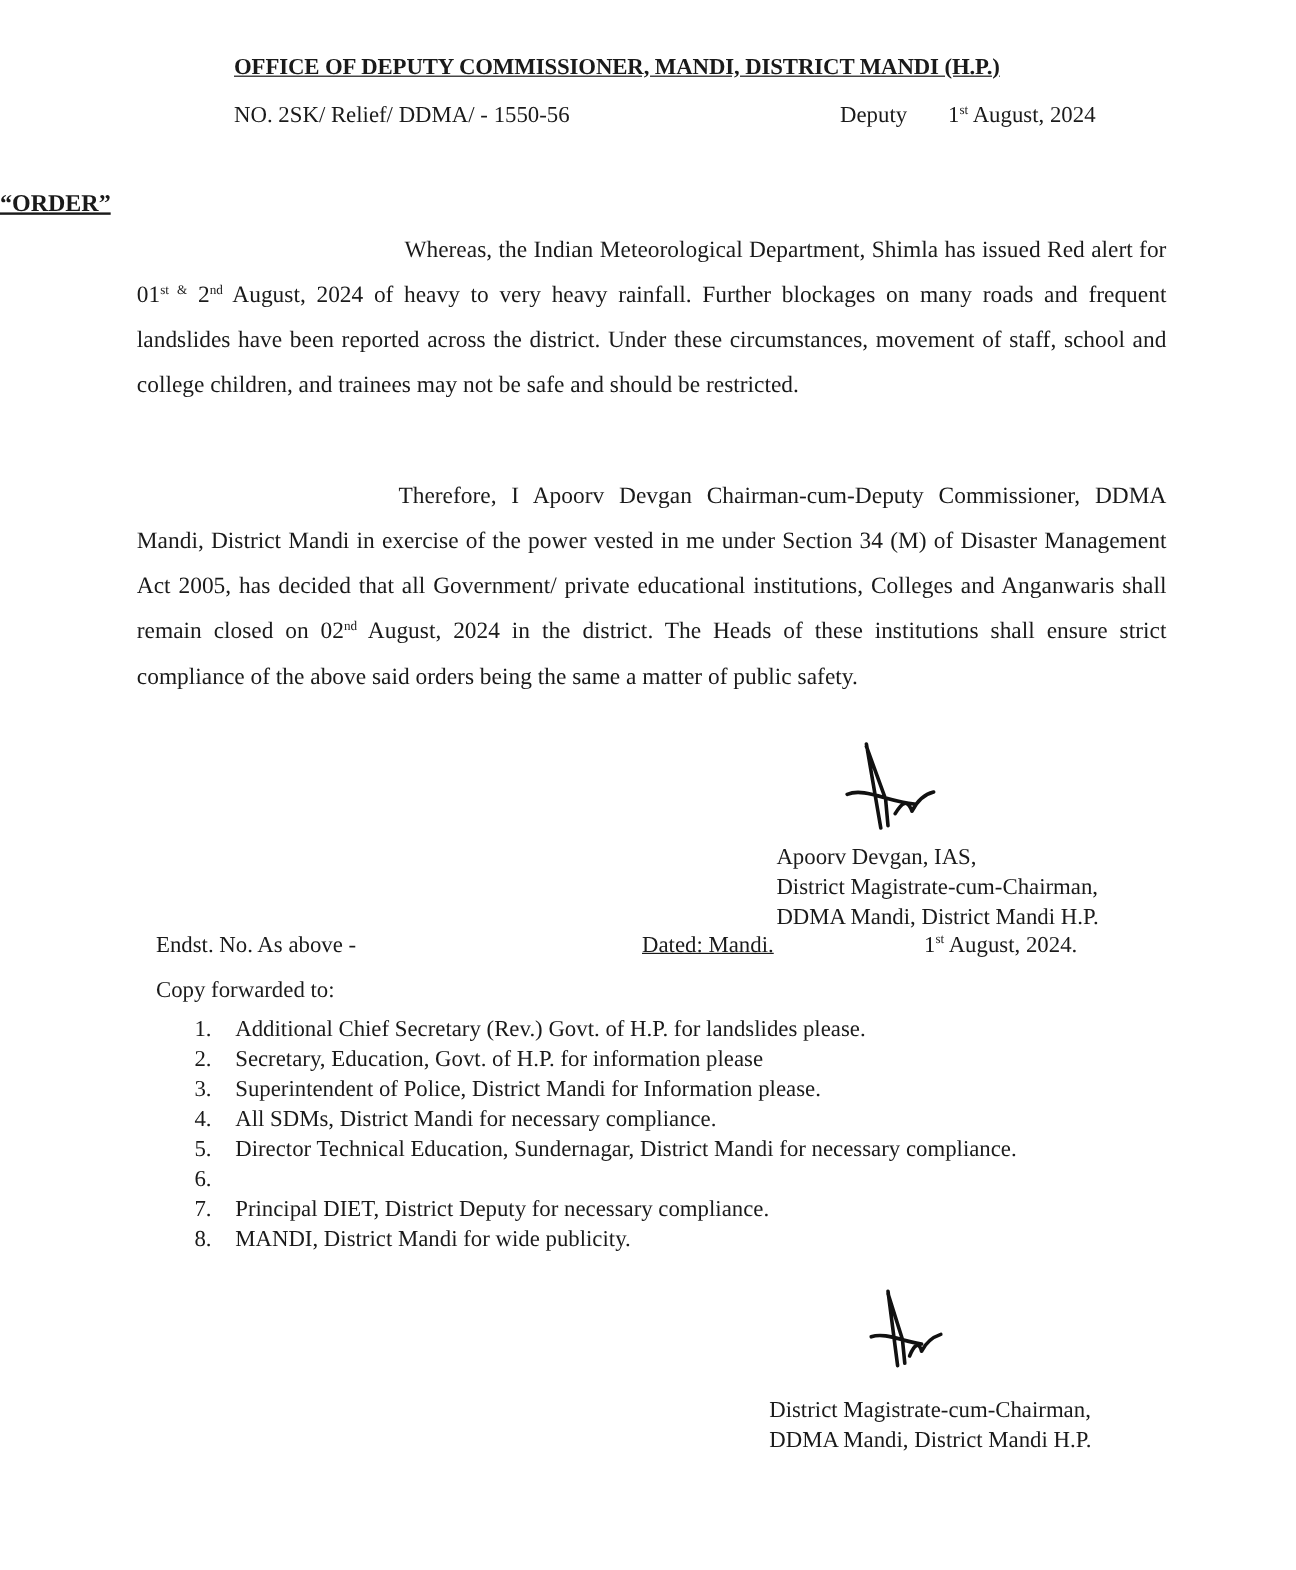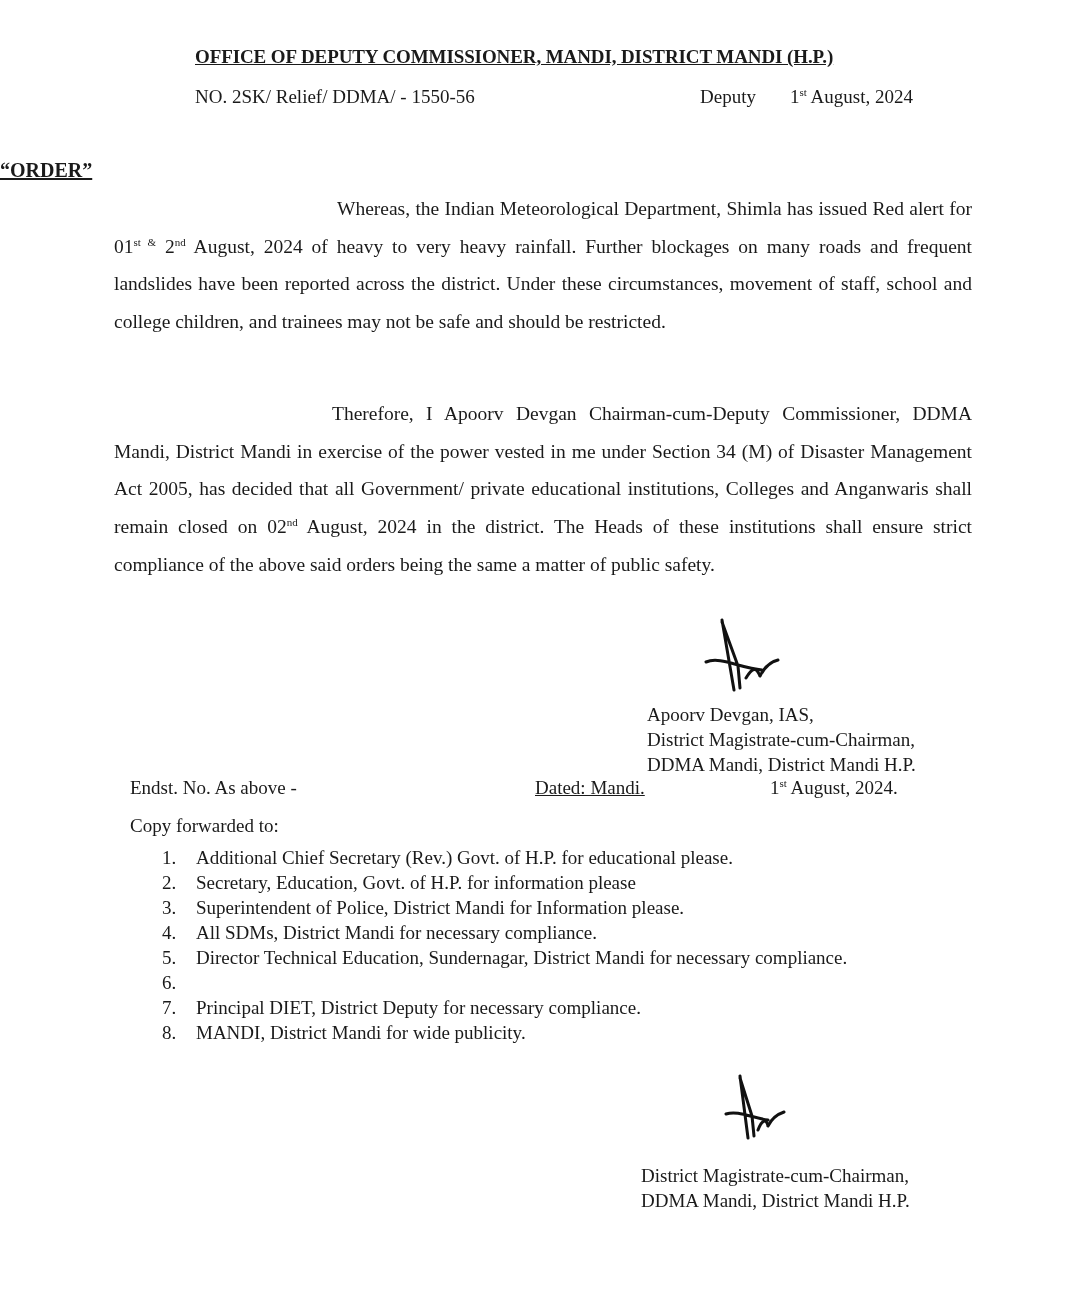--- a/index.html
+++ b/index.html
@@ -57,21 +57,21 @@
 </div>
 
 <div class="abs endst">Endst. No.  As above -</div>
 <div class="abs dated2">Dated:  Mandi.</div>
 <div class="abs date2"><span>1</span><sup>st</sup><span> August, 2024.</span></div>
 <div class="abs copyfw">Copy forwarded to:</div>
 
 <ol class="list">
   <li>
       <span class="num">1.</span>
-      <span class="txt">Additional Chief Secretary (Rev.) Govt. of H.P. for educational please.</span>
+      <span class="txt">Additional Chief Secretary (Rev.) Govt. of H.P. for landslides please.</span>
     </li>
   <li>
       <span class="num">2.</span>
       <span class="txt">Secretary, Education, Govt. of H.P. for information please</span>
     </li>
   <li>
       <span class="num">3.</span>
       <span class="txt">Superintendent of Police, District Mandi for Information please.</span>
     </li>
   <li>

